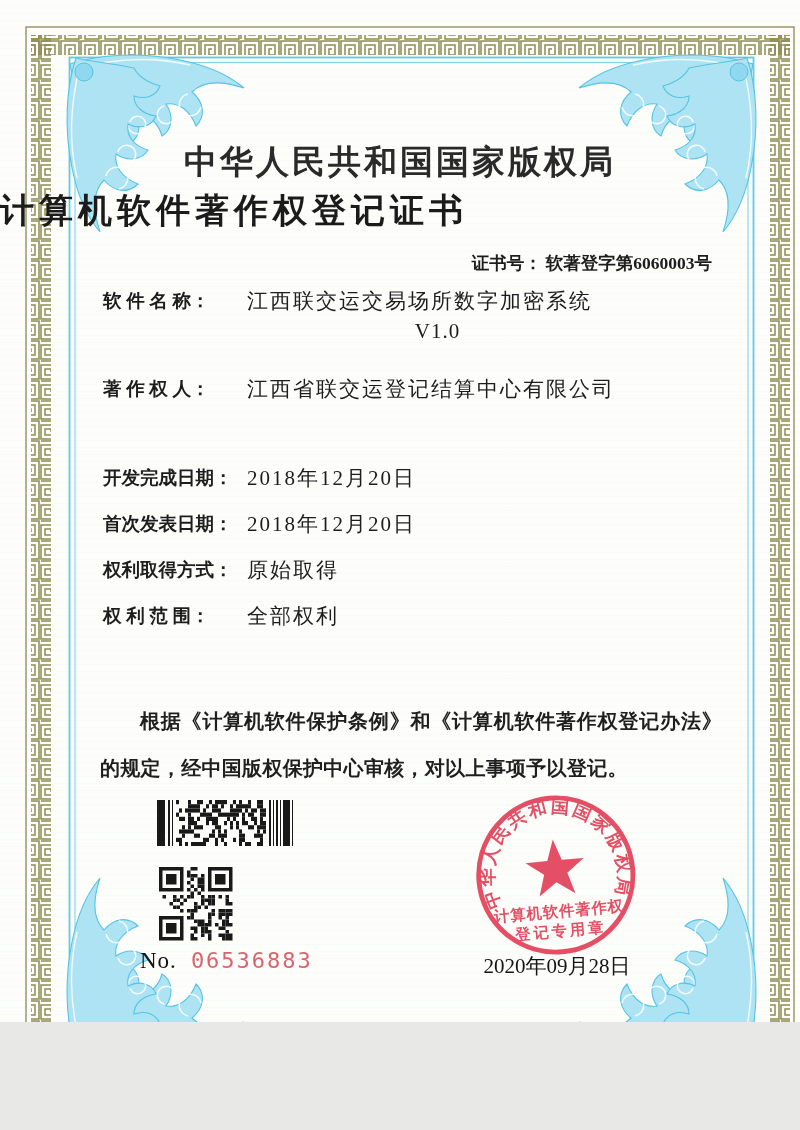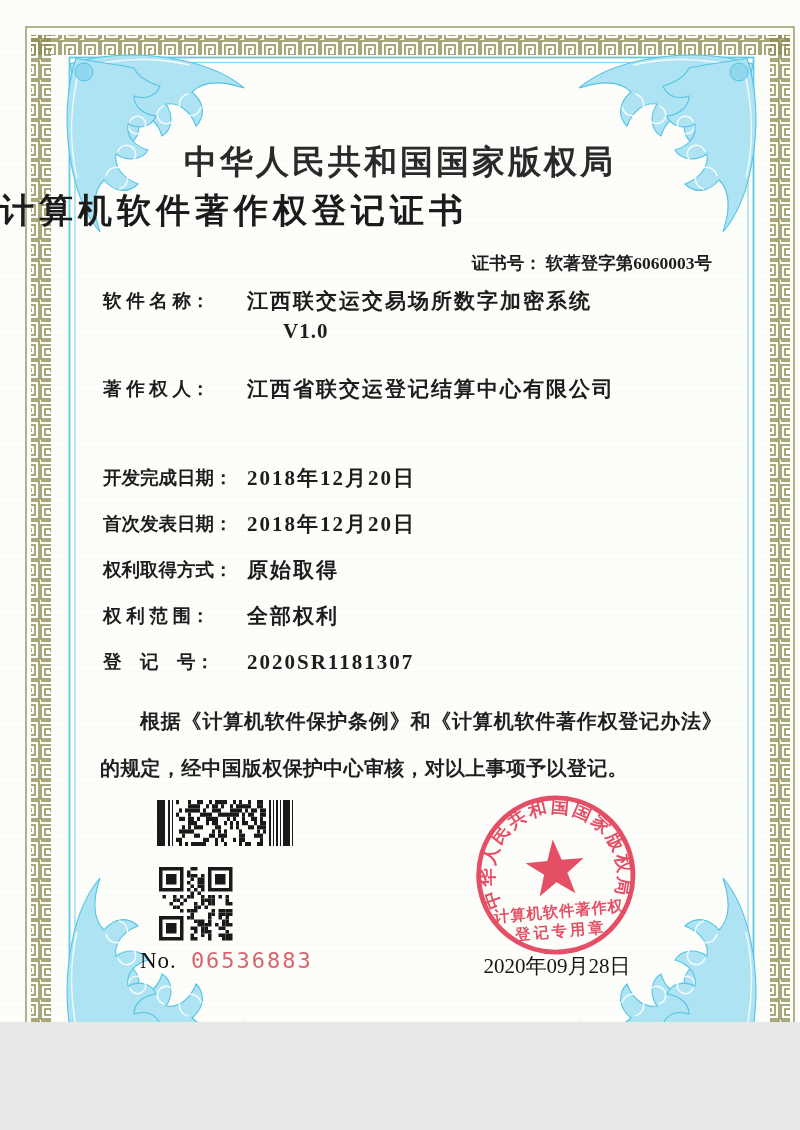--- a/index.html
+++ b/index.html
@@ -27,21 +27,21 @@
   .certno{
     right:88px;top:251px;font-size:17.5px;font-weight:700;white-space:nowrap;
   }
   .certno .v{margin-left:4px;text-align:center;}
   .field-row{left:103px;display:flex;align-items:flex-start;white-space:nowrap;gap:15px;}
   .flabel{
     display:inline-block;width:129px;flex:0 0 129px;
     font-size:18.5px;font-weight:700;white-space:pre;letter-spacing:0;
     padding-top:2px;
   }
-  .fvalue{font-size:21px;font-weight:700;letter-spacing:2px;line-height:30px;}
+  .fvalue{font-size:21px;font-weight:400;letter-spacing:2px;line-height:30px;text-align:center;}
   .fvalue .vline2{display:block;letter-spacing:1px;margin-left:36px;}
   .r0{top:286px}.r1{top:374px}.r2{top:463px}.r3{top:509px}
   .r4{top:555px}.r5{top:601px}.r6{top:647px}
   .statement{
     left:100px;top:698px;width:622px;
     font-size:20px;font-weight:700;line-height:47px;
     text-indent:40px;letter-spacing:0.3px;color:#1f1f1f;text-align:justify;
   }
   .barcode-wrap{left:157px;top:800px;width:138px;height:46px;}
   .qr-wrap{left:159px;top:867px;width:74px;height:74px;}
@@ -126,24 +126,20 @@
     <span class="flabel">首次发表日期：</span>
     <span class="fvalue">2018年12月20日</span>
   </div>
   <div class="layer field-row r4">
     <span class="flabel">权利取得方式：</span>
     <span class="fvalue">原始取得</span>
   </div>
   <div class="layer field-row r5">
     <span class="flabel">权 利 范 围：</span>
     <span class="fvalue">全部权利</span>
-  </div>
-  <div class="layer field-row r6">
-    <span class="flabel">登　记　号：</span>
-    <span class="fvalue">2020SR1181307</span>
   </div>
 
   <div class="layer statement">根据《计算机软件保护条例》和《计算机软件著作权登记办法》的规定，经中国版权保护中心审核，对以上事项予以登记。</div>
 
   <svg class="layer barcode-wrap" id="barcode" width="138" height="46" viewBox="0 0 138 46">
       <rect x="0" y="0" width="8" height="46" fill="#191919"></rect>
       <rect x="11" y="0" width="2" height="46" fill="#191919"></rect>
       <rect x="15" y="0" width="1" height="46" fill="#191919"></rect>
       <rect x="19" y="0" width="3" height="4.2" fill="#191919"></rect>
       <rect x="19" y="12.600000000000001" width="3" height="4.2" fill="#191919"></rect>

